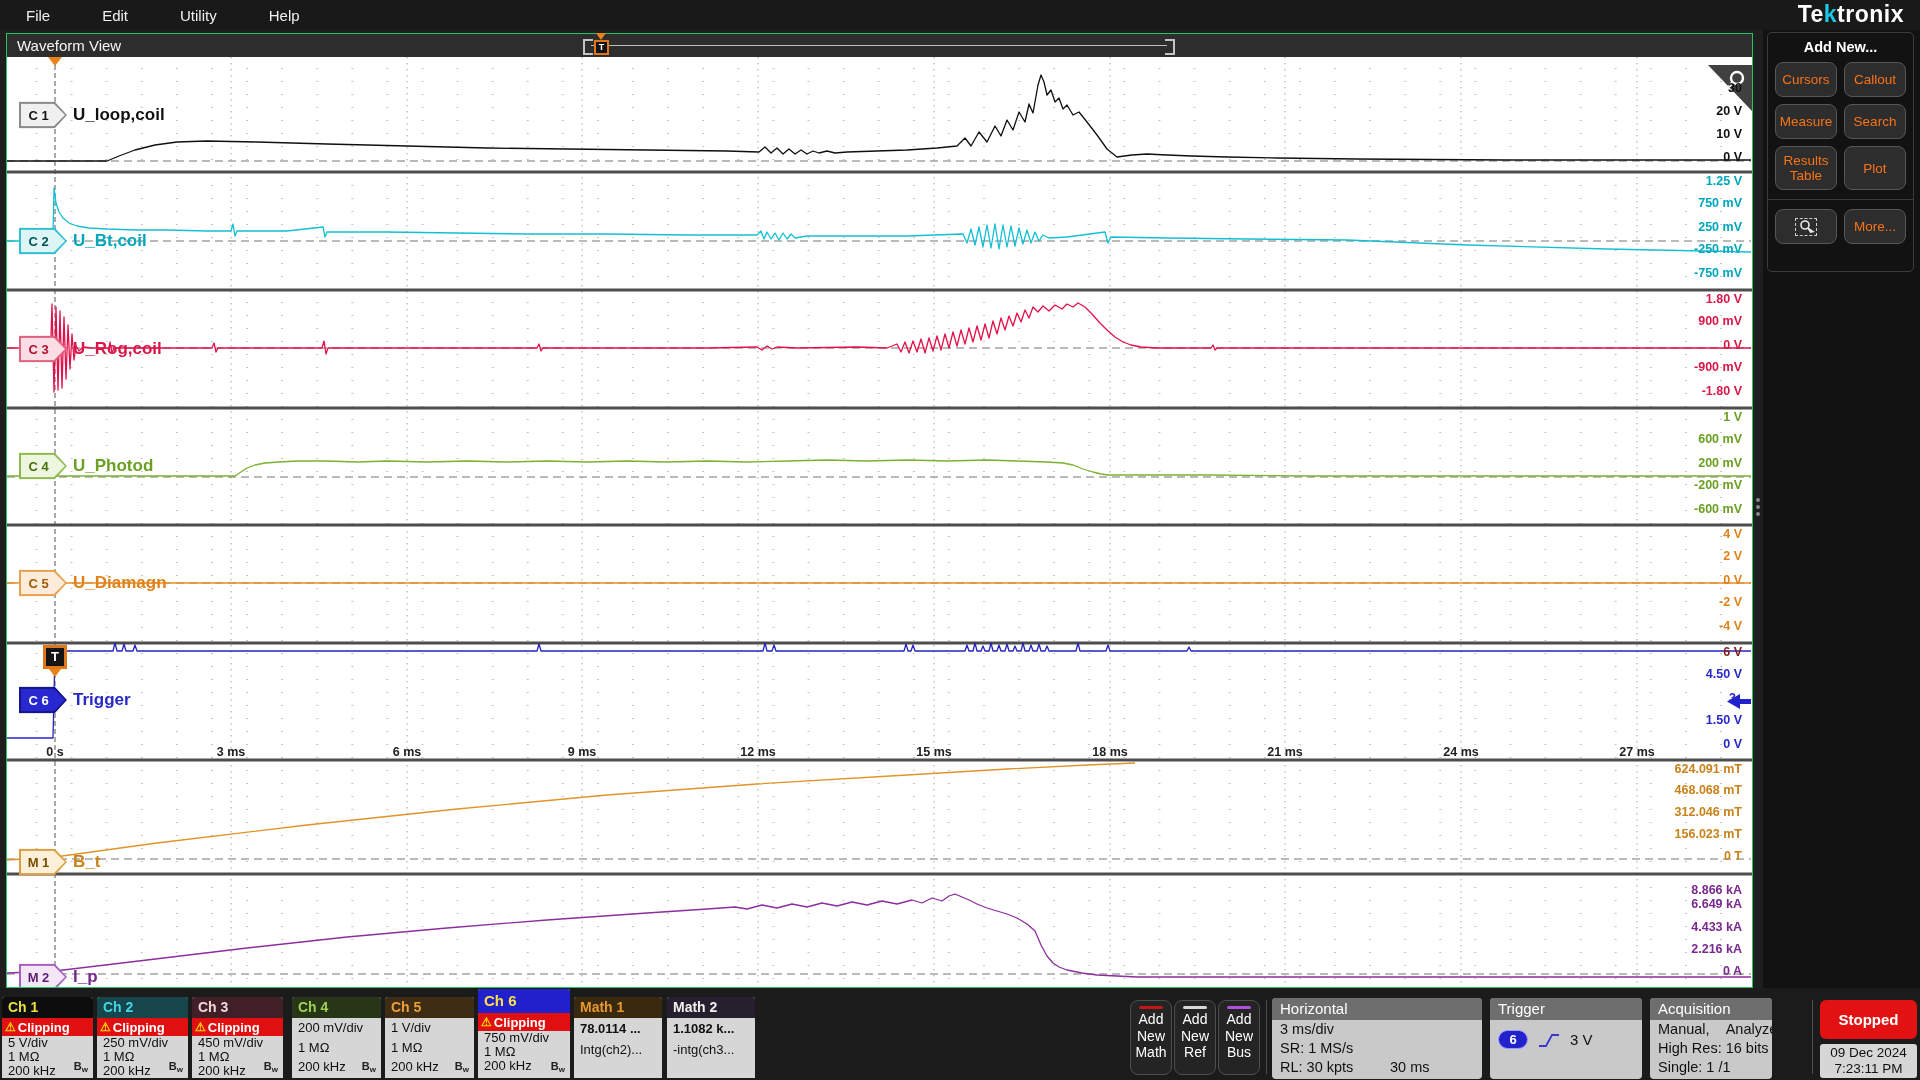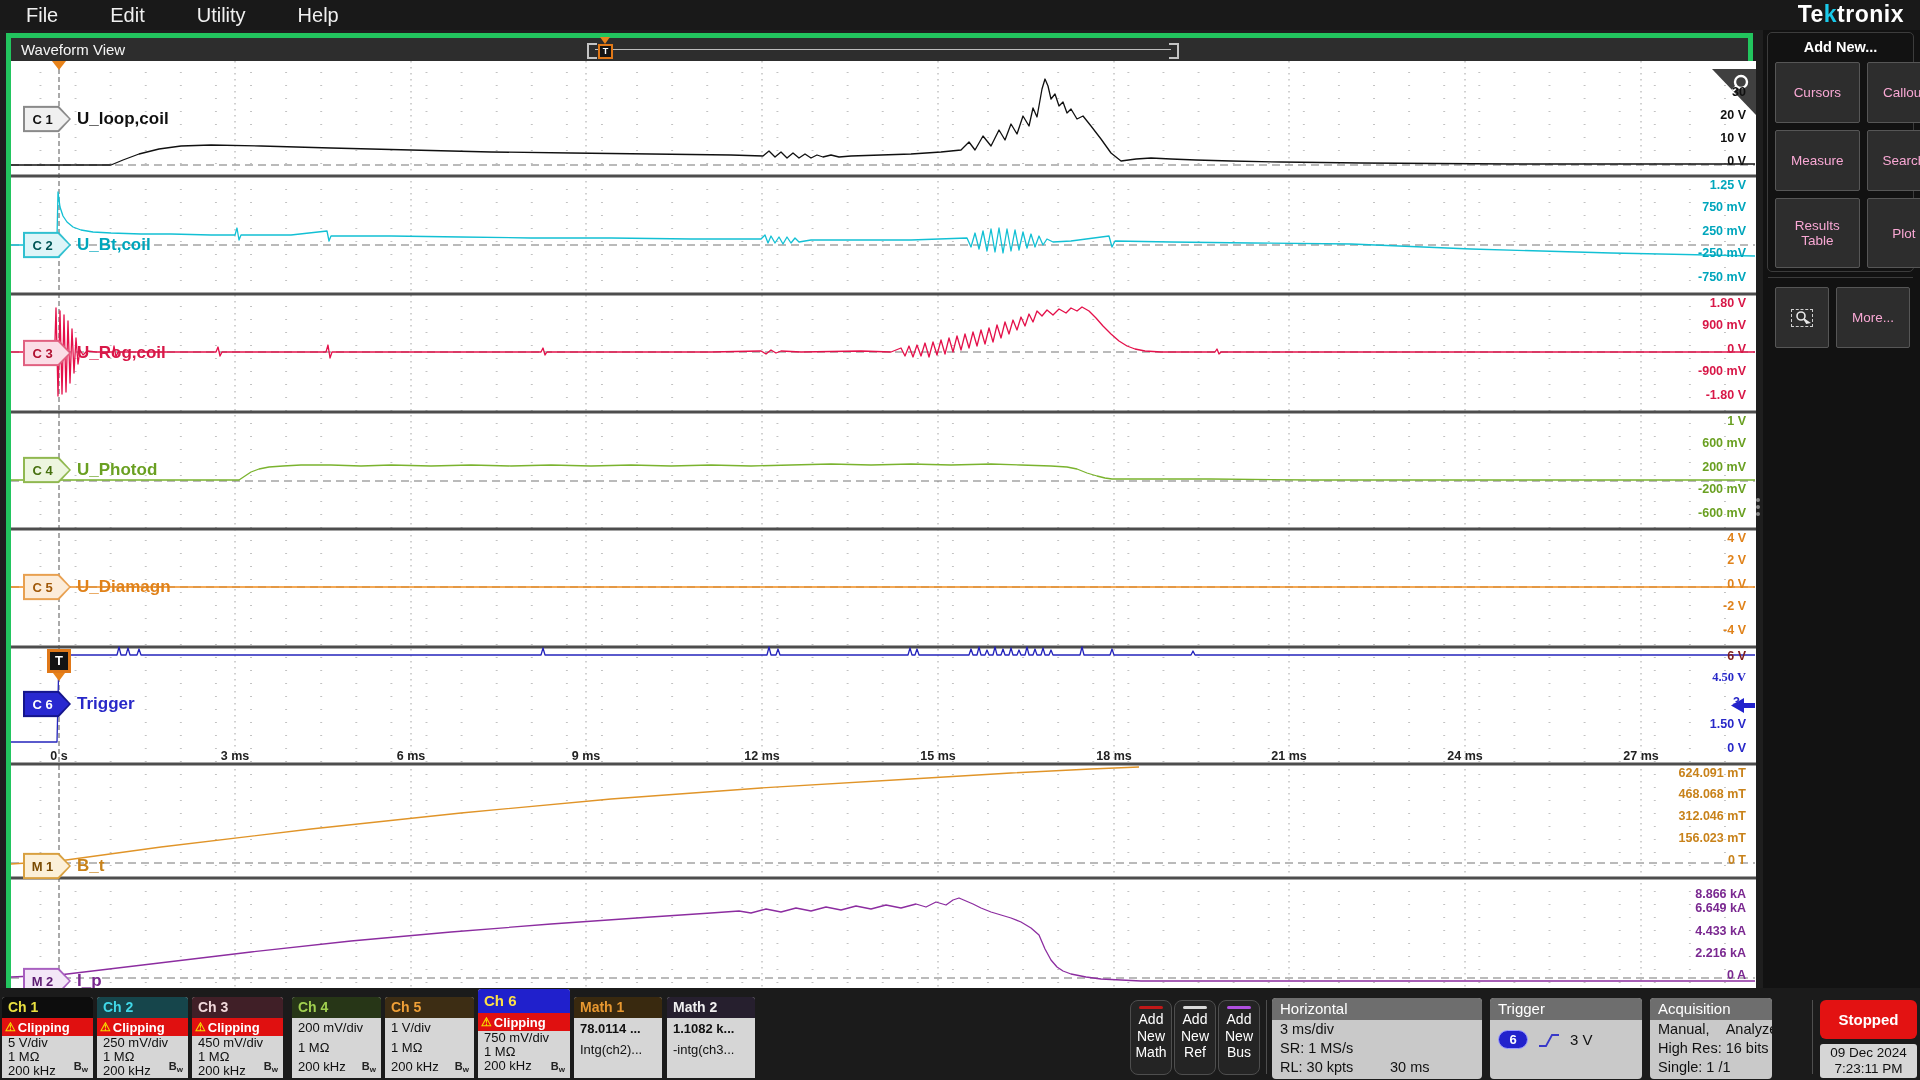--- a/index.html
+++ b/index.html
@@ -1,25 +1,25 @@
 <!DOCTYPE html>
 <html><head>
 <meta charset="utf-8">
 <style>
   html,body{margin:0;padding:0;background:#000;font-family:"Liberation Sans",sans-serif;}
   #root{position:relative;width:1920px;height:1080px;background:#1e1e1e;overflow:hidden;}
 
   
   .topbar{position:absolute;left:0;top:0;width:1920px;height:30px;background:#191919;display:flex;align-items:center;color:#f0f0f0;}
-  .menu-item{padding:0 26px;font-size:20px;}
+  .menu-item{padding:0 26px;font-size:15px;}
   .logo{position:absolute;right:16px;top:1px;font-size:23px;font-weight:bold;color:#fff;letter-spacing:.5px;}
   .logo .k{color:#1ac8e8;}
 
   
-  .wave-window{position:absolute;left:6px;top:33px;width:1747px;height:955px;border:5px solid #22c55e;background:#fff;box-sizing:border-box;}
+  .wave-window{position:absolute;left:6px;top:33px;width:1747px;height:955px;border:1px solid #22c55e;background:#fff;box-sizing:border-box;}
   .title-bar{position:absolute;left:0;top:0;width:100%;height:23px;background:#2d2d2d;color:#f5f5f5;font-size:15px;line-height:23px;padding-left:10px;box-sizing:border-box;}
   .ruler{position:absolute;left:576px;top:2px;width:592px;height:19px;}
   .rb{position:absolute;top:3px;width:8px;height:12px;}
   .rb-l{left:0;border-left:2px solid #c4c4c4;border-top:2px solid #c4c4c4;border-bottom:2px solid #c4c4c4;}
   .rb-r{right:0;border-right:2px solid #c4c4c4;border-top:2px solid #c4c4c4;border-bottom:2px solid #c4c4c4;}
   .r-line{position:absolute;left:8px;right:8px;top:9px;height:1px;background:#bdbdbd;}
   .rtbox{position:absolute;left:11px;top:4px;width:15px;height:15px;background:#141414;border:2px solid #e07818;color:#fff;font-size:9px;font-weight:bold;text-align:center;line-height:11px;box-sizing:border-box;}
   .rtri{position:absolute;left:13px;top:-3px;width:0;height:0;border:5px solid transparent;border-top:7px solid #e8831a;}
 
   .wave-area{position:absolute;left:0;top:23px;width:1745px;height:930px;background:#fff;overflow:hidden;}
@@ -40,21 +40,21 @@
 
   .mag{position:absolute;right:0;top:8px;width:44px;height:46px;clip-path:polygon(0 0,100% 0,100% 100%);background:#404040;}
   .trig-arrow{position:absolute;right:1px;top:637px;width:24px;height:15px;}
   .grip{position:absolute;left:1756px;top:498px;width:4px;height:4px;border-radius:50%;background:#888;box-shadow:0 7px 0 #888,0 14px 0 #888;}
 
   
   .sidebar{position:absolute;left:1763px;top:30px;width:157px;height:1050px;background:#121212;}
   .sb-panel{position:absolute;left:4px;top:2px;width:147px;height:240px;border:1px solid #3c3c3c;border-radius:5px;box-sizing:border-box;padding-top:4px;}
   .add-new{text-align:center;font-weight:bold;color:#fff;font-size:14.5px;margin:2px 0 7px;}
   .sb-grid{display:grid;grid-template-columns:1fr 1fr;gap:7px;padding:0 7px;}
-  .sb-btn{background:#2d2d2d;border:1px solid #565656;border-radius:2px;color:#f9a8d4;font-size:13.5px;min-height:29px;display:flex;align-items:center;justify-content:center;text-align:center;line-height:15px;padding:15px;}
+  .sb-btn{background:#2d2d2d;border:1px solid #565656;border-radius:8px;color:#f97316;font-size:13.5px;min-height:29px;display:flex;align-items:center;justify-content:center;text-align:center;line-height:15px;padding:2px;}
   .sb-div{border-top:1px solid #3c3c3c;margin:9px 0;}
   .zoom-ico{position:relative;width:20px;height:16px;border:1.5px dashed #cfcfcf;display:inline-block;}
 
   
   .bottombar{position:absolute;left:0;top:988px;width:1920px;height:92px;background:#1b1b1b;}
   .bb{position:absolute;top:9px;height:81px;background:#d6d6d6;border-radius:3px 3px 0 0;overflow:hidden;font-size:13px;color:#101010;box-sizing:border-box;}
   .bb.sel{top:1px;height:89px;}
   .bb .hdr{height:21px;line-height:21px;padding-left:6px;font-size:14px;font-weight:bold;}
   .bb.sel .hdr{height:24px;line-height:24px;font-size:15px;}
   .bb .clip{height:18px;background:#e01010;color:#fff;display:flex;align-items:center;font-size:13px;font-weight:bold;padding-left:3px;gap:2px;}
@@ -202,21 +202,21 @@
         <div class="scale-label" style="top: 506px; color: rgb(224, 130, 26);">2 V</div>
         <div class="scale-label" style="top: 530px; color: rgb(224, 130, 26);">0 V</div>
         <div class="scale-label" style="top: 552px; color: rgb(224, 130, 26);">-2 V</div>
         <div class="scale-label" style="top: 576px; color: rgb(224, 130, 26);">-4 V</div>
         <div class="ch-badge" style="top: 643px;">
           <div class="shape" style="background: rgb(21, 21, 140);"></div>
           <div class="inner" style="background: rgb(40, 40, 208); color: rgb(255, 255, 255);">C 6</div>
         </div>
         <div class="ch-label" style="top: 643px; color: rgb(40, 40, 200);">Trigger</div>
         <div class="scale-label" style="top: 602px; color: #7f1d1d;">6 V</div>
-        <div class="scale-label" style="top: 624px; color: rgb(40, 40, 200); font-family: Liberation Serif, serif;">4.50 V</div>
+        <div class="scale-label" style="top: 624px; color: rgb(40, 40, 200);">4.50 V</div>
         <div class="scale-label" style="top: 648px; color: rgb(40, 40, 200); right: 16px;">3</div>
         <div class="scale-label" style="top: 670px; color: rgb(40, 40, 200);">1.50 V</div>
         <div class="scale-label" style="top: 694px; color: rgb(40, 40, 200);">0 V</div>
         <div class="ch-badge" style="top: 805px;">
           <div class="shape" style="background: rgb(216, 160, 64);"></div>
           <div class="inner" style="background: rgb(252, 240, 216); color: rgb(122, 74, 0);">M 1</div>
         </div>
         <div class="ch-label" style="top: 805px; color: rgb(200, 130, 26);">B_t</div>
         <div class="scale-label" style="top: 719px; color: rgb(200, 130, 26);">624.091 mT</div>
         <div class="scale-label" style="top: 740px; color: rgb(200, 130, 26);">468.068 mT</div>

